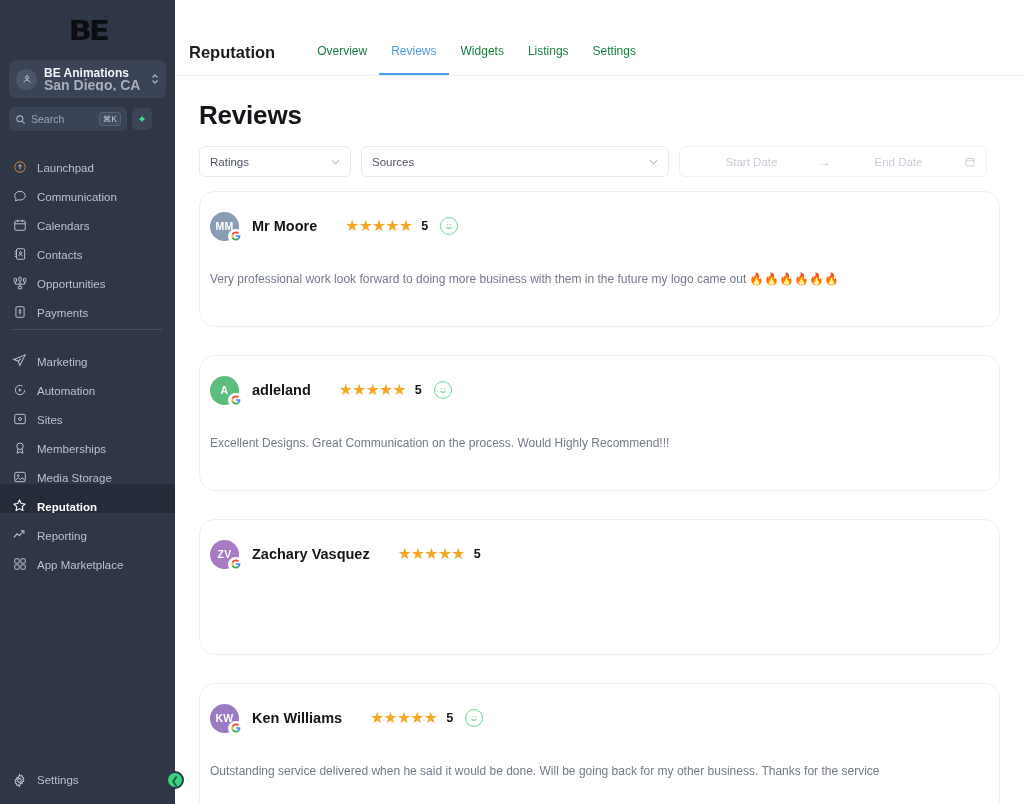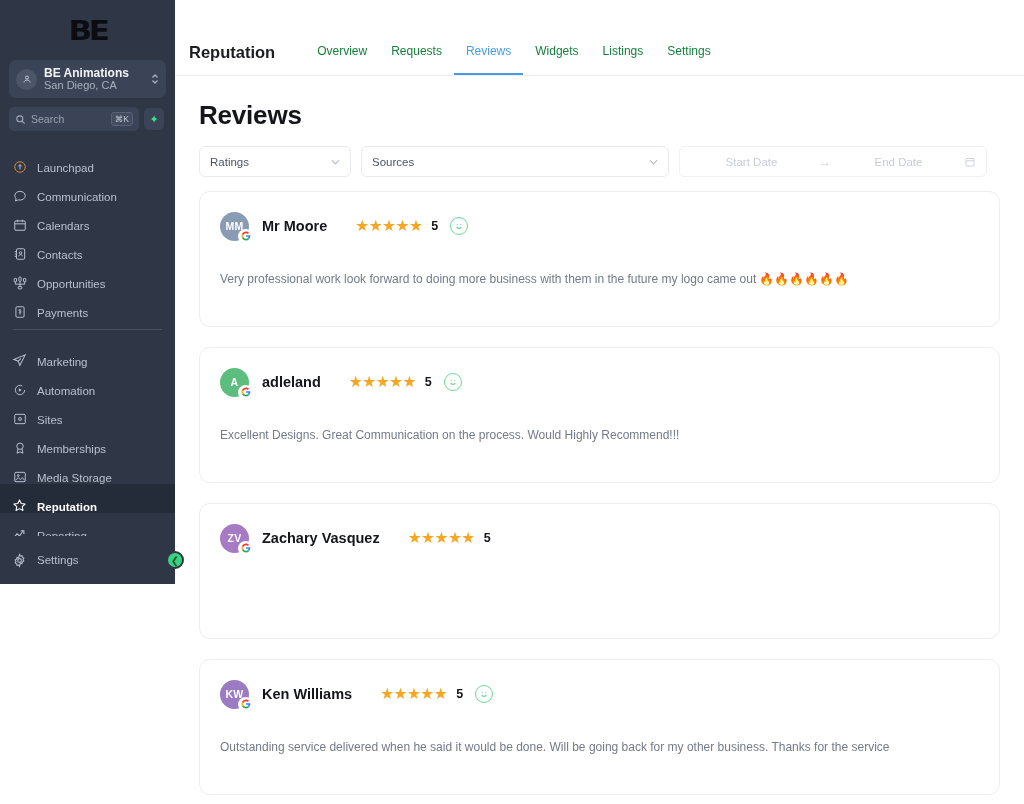--- a/index.html
+++ b/index.html
@@ -6,21 +6,21 @@
   html, body {
     width: 1024px; height: 804px;
     overflow: hidden;
     font-family: "Liberation Sans", sans-serif;
     background: #ffffff;
   }
   .app { display: flex; width: 1024px; height: 804px; }
 
   
   .sidebar {
-    width: 175px; height: 584px;
+    width: 175px; height: 804px;
     background: #2f3747;
     display: flex; flex-direction: column;
     position: relative;
     flex: 0 0 175px;
   }
   .logo-wrap {
     height: 52px;
     display: flex; align-items: center; justify-content: center;
     padding-top: 8px;
   }
@@ -45,30 +45,30 @@
     background: #4d5668;
     display: flex; align-items: center; justify-content: center;
     flex: 0 0 21px; margin-right: 7px;
   }
   .acct-text { flex: 1; min-width: 0; }
   .acct-name {
     font-size: 12px; font-weight: 700; color: #f1f3f6;
     line-height: 12px; white-space: nowrap; overflow: hidden;
   }
   .acct-loc {
-    font-size: 11px; color: #a7aebc; line-height: 12px;
-    white-space: nowrap; overflow: hidden;
+    font-size: 14px; color: #a7aebc; line-height: 12px;
+    white-space: nowrap; overflow: hidden; font-weight: bold;
   }
   .acct-chev {
     color: #a7aebc; font-size: 8px; line-height: 7px;
     display: flex; flex-direction: column; align-items: center;
   }
 
   .search-row {
-    margin: 9px 11px 0 9px;
+    margin: 9px 23px 0 9px;
     display: flex; align-items: center; gap: 5px;
   }
   .search-box {
     flex: 1; height: 24px;
     background: #3b4456; border-radius: 5px;
     display: flex; align-items: center; padding: 0 6px;
     cursor: text;
   }
   .search-box .sicon { color: #a7aebc; margin-right: 5px; display: flex; }
   .search-box .splaceholder {
@@ -185,24 +185,24 @@
     background: #fff; cursor: pointer;
   }
   .daterange .dt {
     flex: 1; text-align: center; font-size: 11.5px; color: #c8ccd4;
   }
   .daterange .arrow { color: #c8ccd4; font-size: 12px; padding: 0 6px; }
   .daterange .calic { color: #c8ccd4; display: flex; margin-left: 4px; }
 
   .reviews-list { margin-top: 14px; }
   .review-card {
-    border: 1px solid #edeef1; border-radius: 11px;
+    border: 1px solid #edeef1; border-radius: 16px;
     background: #ffffff;
-    margin-bottom: 20px;
-    padding: 14px 13px 0 20px;
+    margin-bottom: 28px;
+    padding: 14px 13px 0 10px;
     min-height: 136px;
     position: relative;
   }
   .review-head {
     display: flex; align-items: center; gap: 0;
     height: 40px;
   }
   .avatar {
     width: 29px; height: 29px; border-radius: 50%;
     position: relative; flex: 0 0 29px;
@@ -454,23 +454,20 @@
   </aside>
 
   <section class="main">
 
     <header class="topbar">
       <div class="topbar-inner">
         <div class="module-title">Reputation</div>
         <div class="tabs">
           <div class="tab">
               <span>Overview</span>
-            </div>
-          <div class="tab">
-              <span>Requests</span>
             </div>
           <div class="tab active">
               <span>Reviews</span>
             </div>
           <div class="tab">
               <span>Widgets</span>
             </div>
           <div class="tab">
               <span>Listings</span>
             </div>

